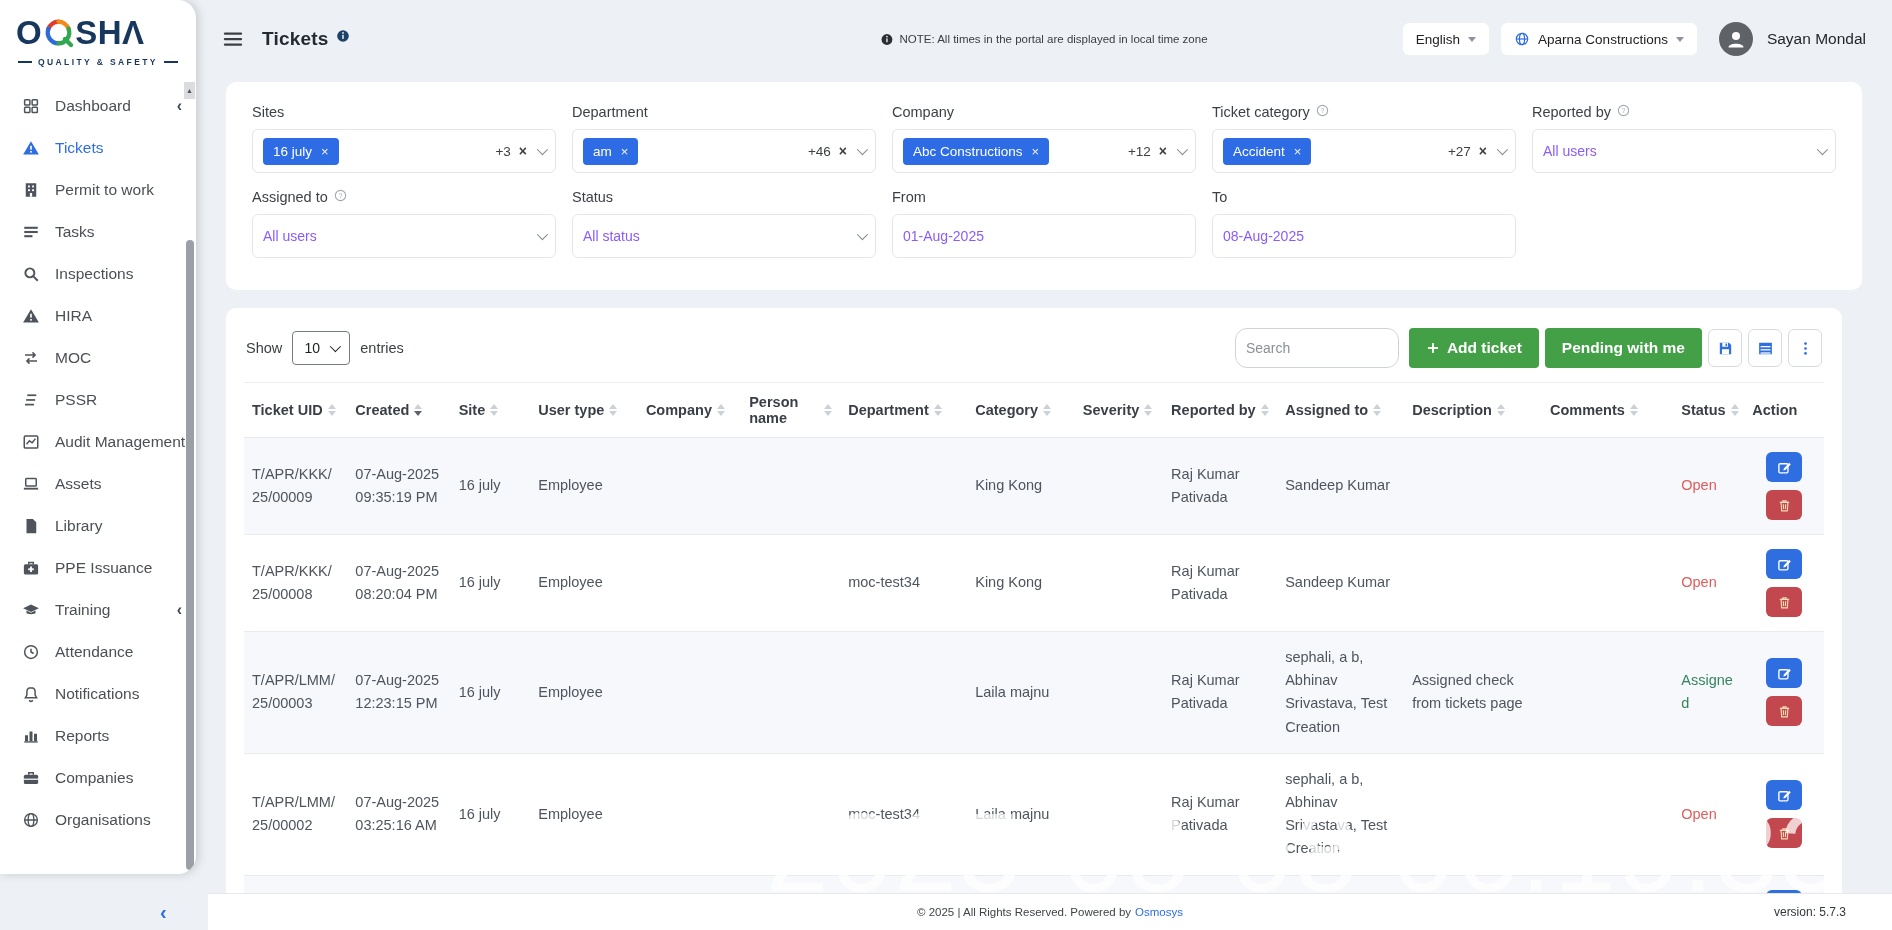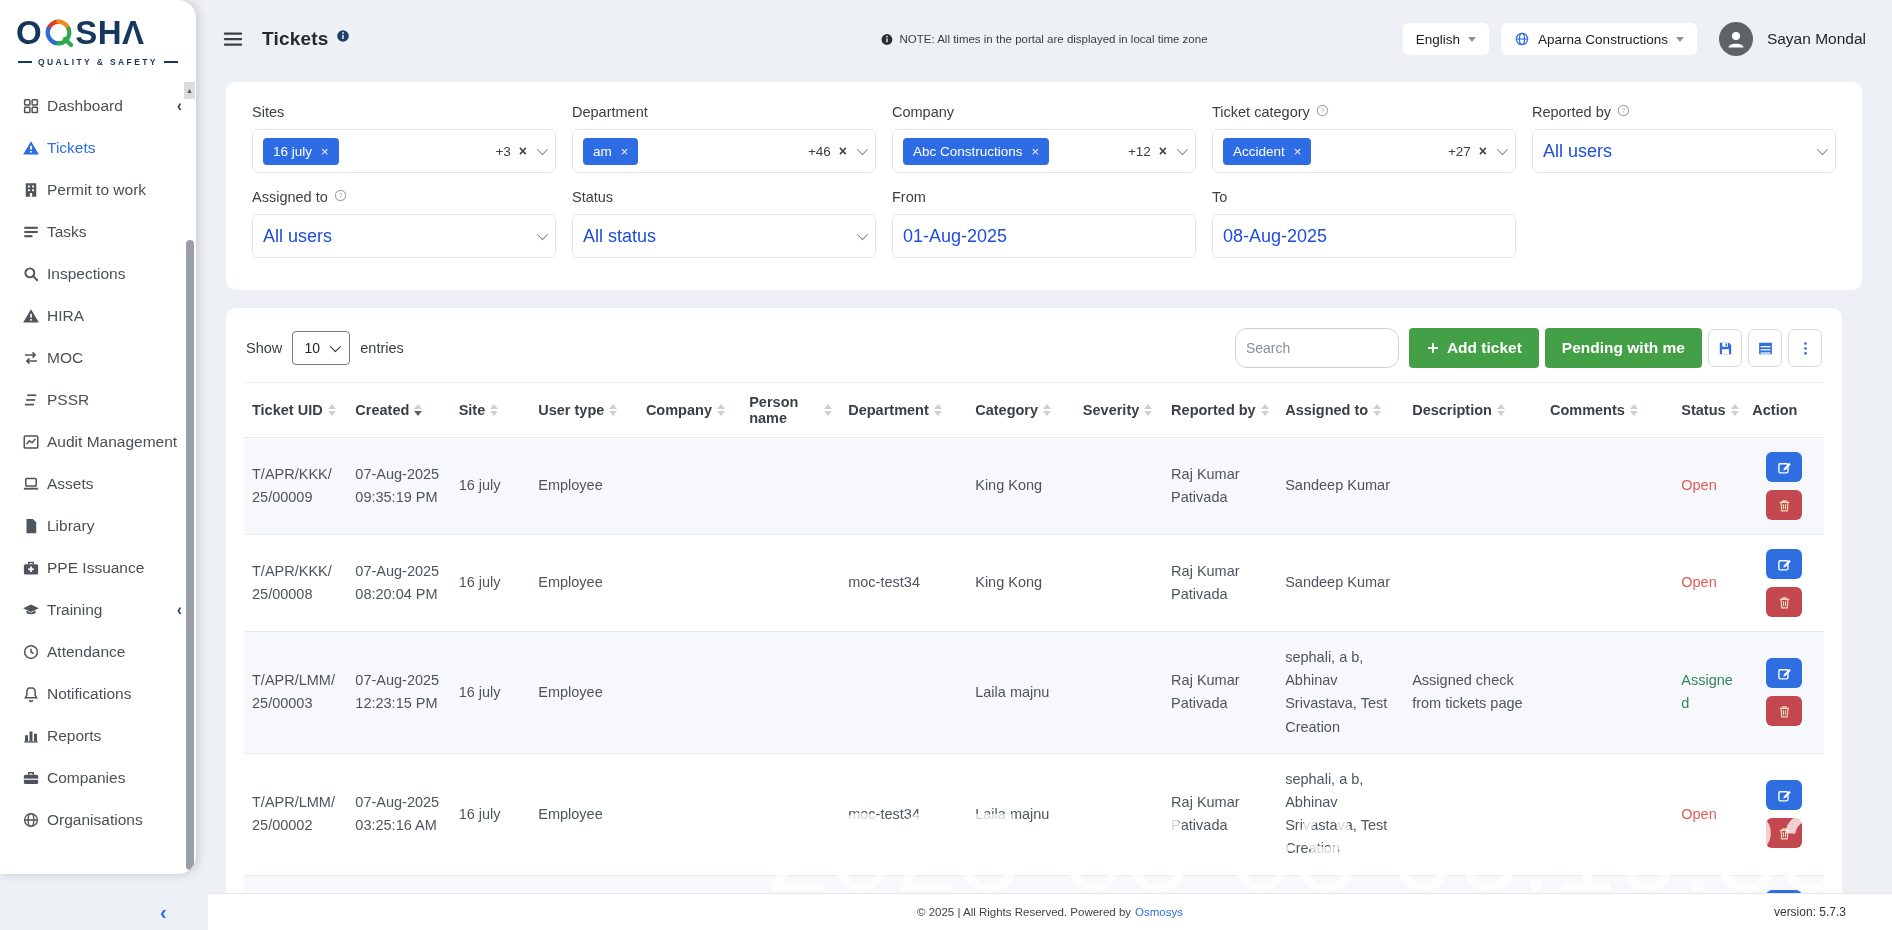--- a/index.html
+++ b/index.html
@@ -9,21 +9,21 @@
   
   .sidebar { position:absolute; left:0; top:0; width:196px; height:874px; background:#fff;
              border-radius:0 18px 18px 0; z-index:30; box-shadow:2px 0 10px rgba(60,64,67,.22); overflow:hidden; }
   .logo { padding:16px 8px 6px 16px; }
   .logo-row { display:flex; align-items:center; font-size:33px; font-weight:700; color:#17375e; letter-spacing:.5px; line-height:1; }
   .logo-row .qsvg { margin:0 1px; display:inline-flex; }
   .tagline { display:flex; align-items:center; gap:6px; color:#17375e; font-size:8.5px; font-weight:700;
              letter-spacing:2.4px; margin:8px 0 0 2px; white-space:nowrap; }
   .tagline::before,.tagline::after { content:""; width:14px; height:1.4px; background:#17375e; flex:0 0 auto; }
   .nav { margin-top:12px; }
-  .nav-item { display:flex; align-items:center; gap:7px; height:42px; padding:0 10px 0 22px;
+  .nav-item { display:flex; align-items:center; gap:15px; height:42px; padding:0 10px 0 22px;
               font-size:15.5px; color:#4b4f56; white-space:nowrap; overflow:hidden; cursor:pointer; }
   .nav-item .nicon { width:18px; height:18px; flex:0 0 auto; display:flex; color:#4f545c; }
   .nav-item .nicon svg { width:18px; height:18px; }
   .nav-item.active, .nav-item.active .nicon { color:#2e6ee0; }
   .nav-item .nav-chev { margin-left:auto; color:#3c4858; font-size:16px; font-weight:700; padding-right:4px; }
   .sb-arrow { position:absolute; top:82px; right:1px; width:11px; height:17px; background:#dadce0; color:#555;
               font-size:7px; display:flex; align-items:center; justify-content:center; }
   .sb-thumb { position:absolute; top:240px; right:2px; width:8px; height:630px; background:#9aa0a6; border-radius:5px; }
 
   .collapse-btn { position:absolute; left:160px; bottom:8px; color:#2e6ee0; font-size:20px; font-weight:700;
@@ -61,21 +61,21 @@
   .help-i svg { width:13px; height:13px; }
   .fbox { height:44px; border:1px solid #e3e5ea; border-radius:6px; background:#fff; display:flex;
           align-items:center; padding:0 10px; cursor:pointer; }
   .chip { background:#2d6ce5; color:#fff; border-radius:4px; font-size:13.5px; padding:6px 10px;
           display:inline-flex; align-items:center; gap:9px; }
   .chip .chip-x { font-size:13px; cursor:pointer; opacity:.95; }
   .msright { margin-left:auto; display:flex; align-items:center; gap:8px; color:#3c4043; font-size:13.5px; }
   .clear-x { font-weight:700; font-size:14px; color:#3c4043; cursor:pointer; }
   .chev { width:8px; height:8px; border-right:1.8px solid #7a8190; border-bottom:1.8px solid #7a8190;
           transform:rotate(45deg) translateY(-2px); margin-left:2px; }
-  .fbox .fval { font-size:18px; color:#1d4ed8; }
+  .fbox .fval { font-size:14px; color:#8b5cf6; }
   .fbox.sel .chev { margin-left:auto; }
 
   
   .table-card { position:absolute; left:226px; top:308px; width:1616px; height:622px; background:#fff;
                 border-radius:10px 10px 0 0; padding:18px 0 0 0; overflow:hidden; z-index:10; }
   .controls { display:flex; align-items:center; padding:0 20px; height:44px; }
   .show-wrap { display:flex; align-items:center; gap:10px; font-size:14.5px; color:#3c4043; }
   .show-select { width:58px; height:34px; border:1.4px solid #767b80; border-radius:4px; display:flex;
                  align-items:center; justify-content:center; gap:8px; font-size:14px; color:#202124; cursor:pointer; }
   .show-select .chev { border-color:#202124; transform:rotate(45deg) translateY(-2px); }

